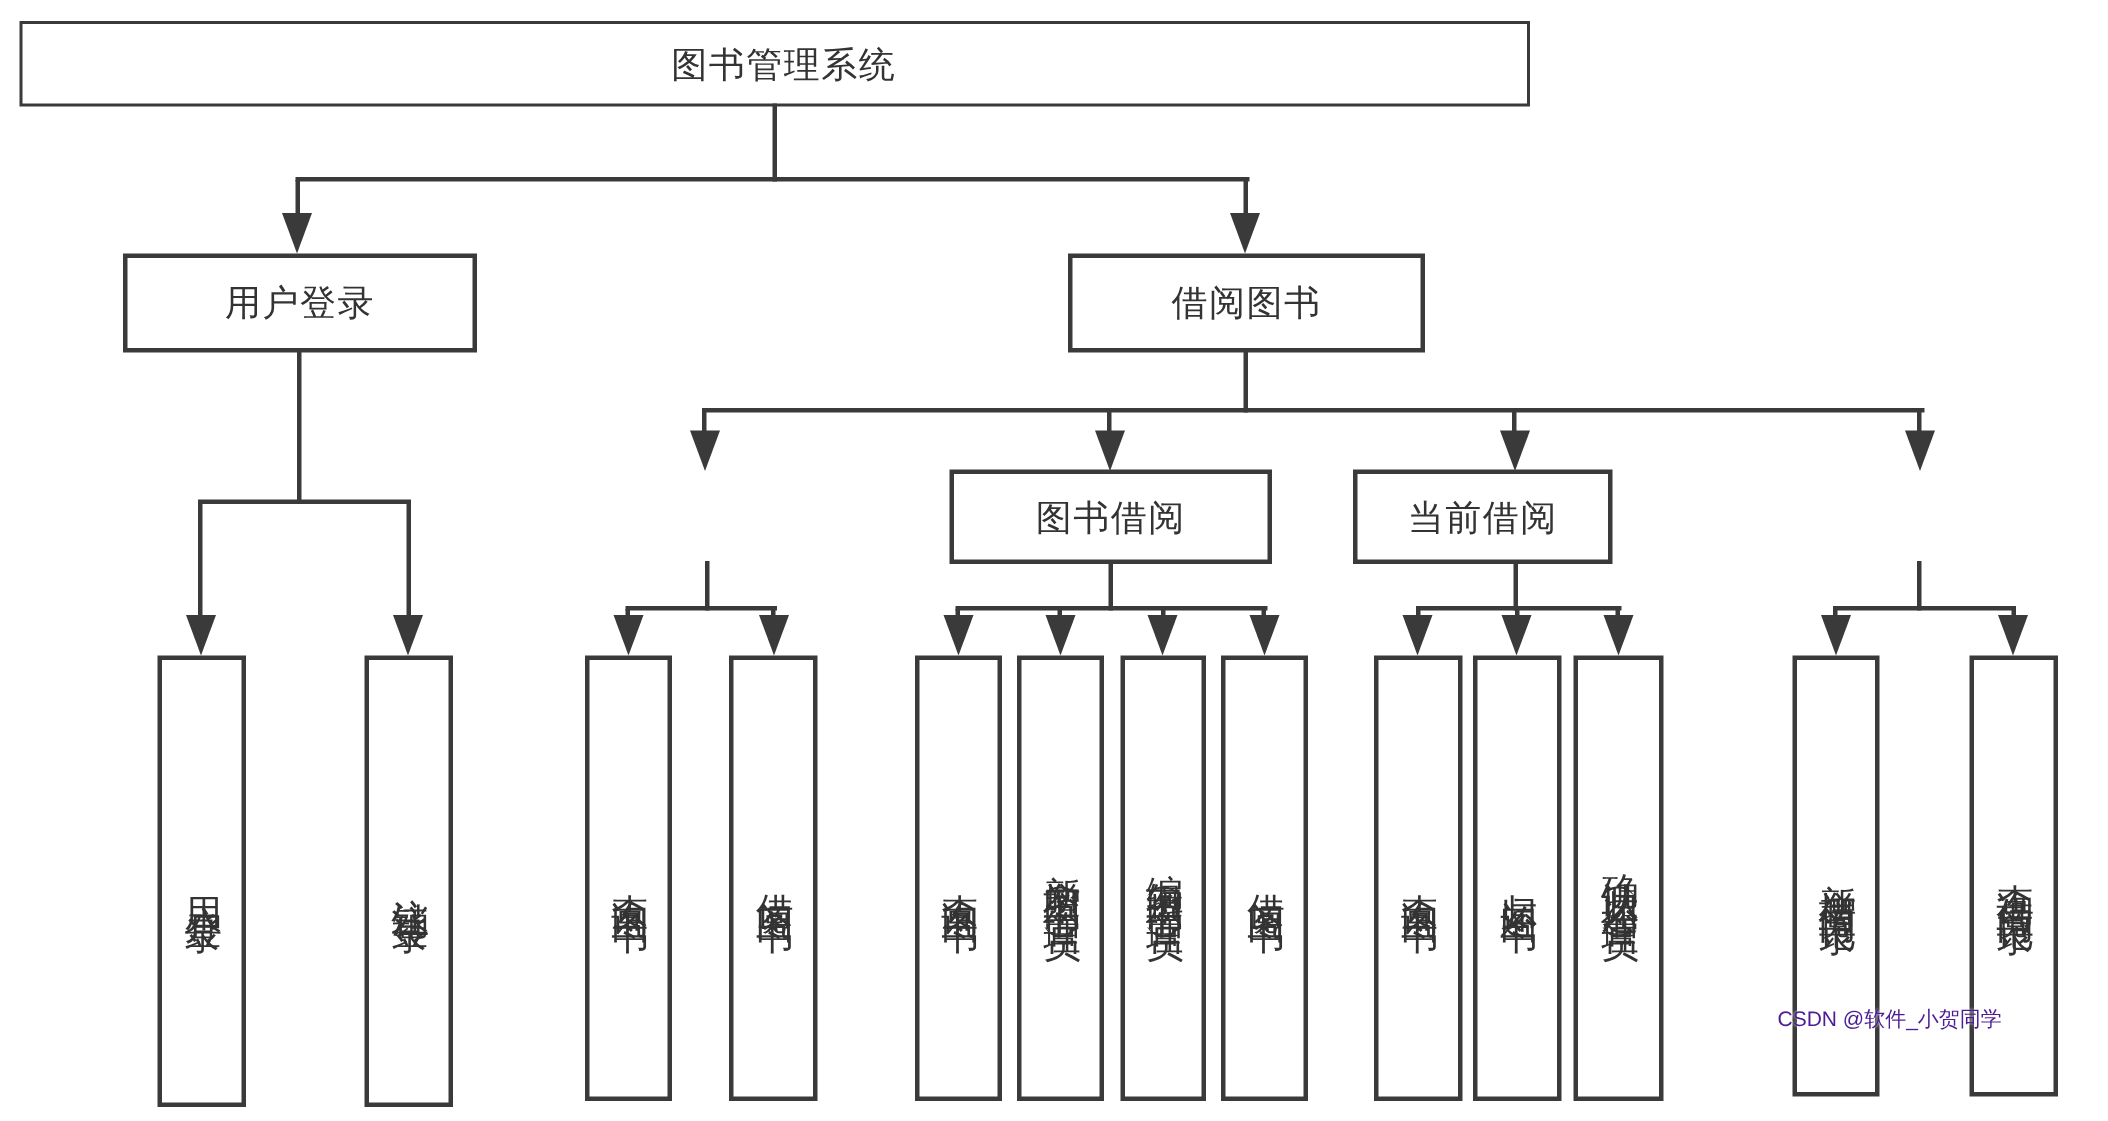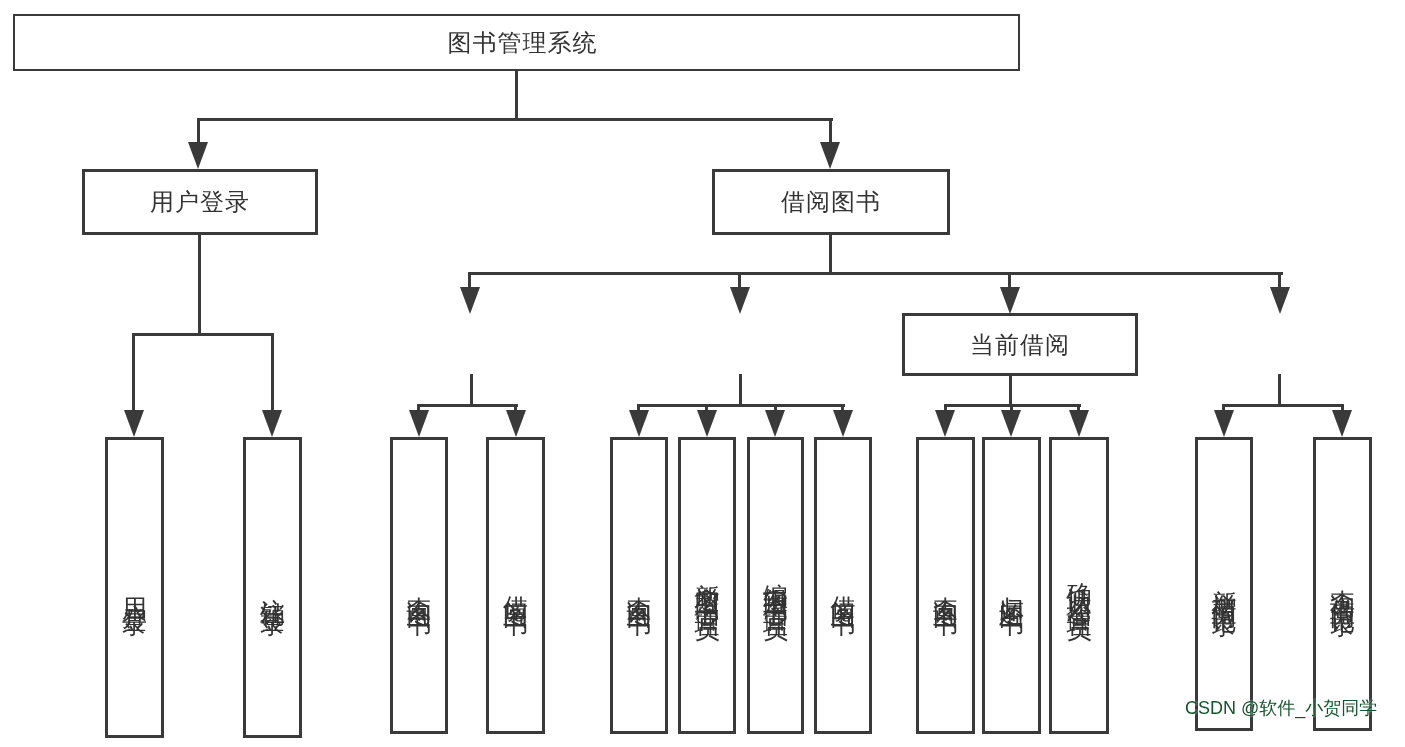--- a/index.html
+++ b/index.html
@@ -45,44 +45,47 @@
   .hl{position:absolute;height:3px;background:var(--line);}
   .vl{position:absolute;width:3px;background:var(--line);}
   .ar{
     position:absolute;width:0;height:0;
     border-left:10px solid transparent;
     border-right:10px solid transparent;
     border-top:27px solid var(--line);
   }
   .watermark{
     position:absolute;
-    left:1185px;top:696px;
-    font-size:18px;
-    color:#14532d;
+    left:1185px;top:671px;
+    font-size:14px;
+    color:#4c1d95;
     text-shadow:0 0 2px #ffffff;
     white-space:nowrap;
   }
 </style>
 </head>
 <body>
 
 <div class="canvas">
 
   <div class="box root" style="left:13px;top:14px;width:1007px;height:57px;">
     <span class="hlabel">图书管理系统</span>
   </div>
 
   <div class="box" style="left:82px;top:169px;width:236px;height:66px;">
     <span class="hlabel">用户登录</span>
   </div>
   <div class="box" style="left:712px;top:169px;width:238px;height:66px;">
     <span class="hlabel">借阅图书</span>
   </div>
 
-  <div class="box" style="left:902px;top:313px;width:236px;height:63px;">
+  <div class="box" style="left:633px;top:313px;width:215px;height:63px;">
+    <span class="hlabel">图书借阅</span>
+  </div>
+  <div class="box" style="left:902px;top:313px;width:173px;height:63px;">
     <span class="hlabel">当前借阅</span>
   </div>
 
   <div class="box" style="left:105px;top:437px;width:59px;height:301px;">
     <span class="vlabel">用户登录</span>
   </div>
   <div class="box" style="left:243px;top:437px;width:59px;height:301px;">
     <span class="vlabel">注销登录</span>
   </div>
 

